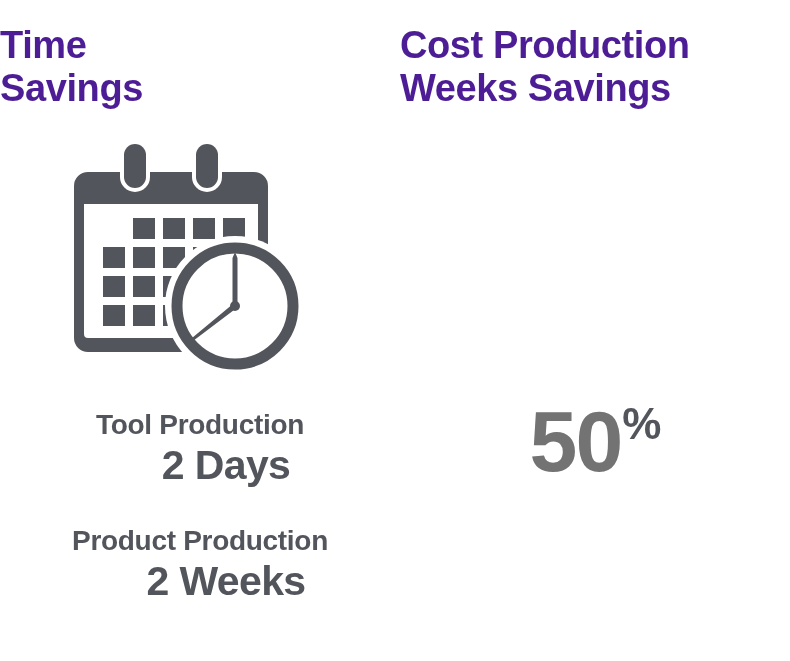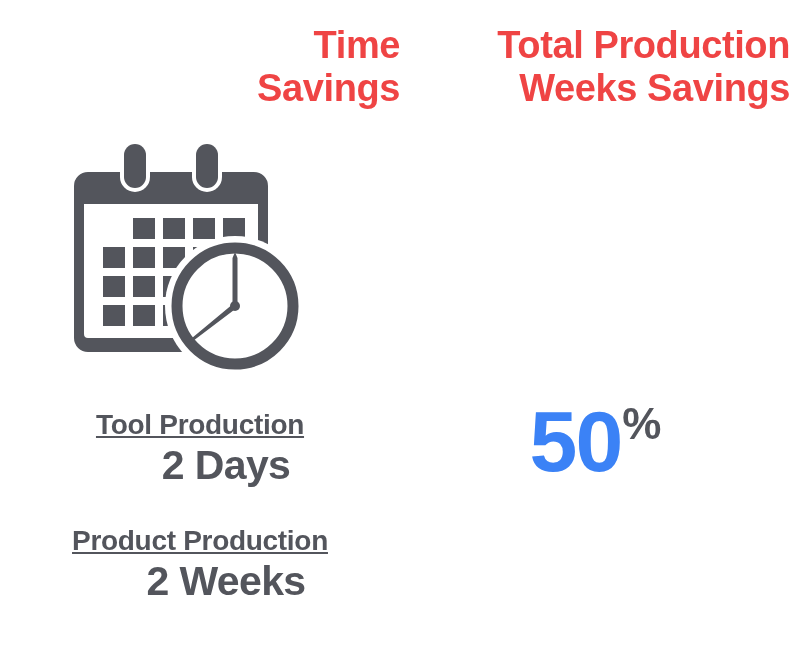--- a/index.html
+++ b/index.html
@@ -30,24 +30,24 @@
     height: 661px;
   }
   .panel-time { left: 0;   width: 400px; }
   .panel-cost { left: 400px; width: 390px; }
 
   
   .panel-heading {
     position: absolute;
     left: 0;
     width: 100%;
-    text-align: right;
+    text-align: left;
     font-weight: bold;
     letter-spacing: -0.4px;
-    color: #ef4444;
+    color: #4c1d95;
     line-height: 1.12;
   }
   .panel-time .panel-heading {
     top: 24px;
     font-size: 38px;
   }
   .panel-cost .panel-heading {
     top: 24px;
     font-size: 38px;
   }
@@ -75,21 +75,20 @@
   .metric-1 { top: 408px; }
   .metric-2 { top: 524px; }
 
   .metric-label {
     display: block;
     font-size: 28px;
     font-weight: bold;
     letter-spacing: -0.3px;
     line-height: 1.18;
     color: #53555c;
-    text-decoration: underline;
   }
   .metric-value {
     display: block;
     font-size: 41px;
     font-weight: bold;
     letter-spacing: -0.6px;
     line-height: 1.18;
     color: #53555c;
     padding-left: 52px;
   }
@@ -101,21 +100,21 @@
     top: 398px;
     width: 100%;
     text-align: center;
   }
   .bignum {
     display: inline-block;
     font-size: 86px;
     font-weight: bold;
     letter-spacing: -2px;
     line-height: 1;
-    color: #3b82f6;
+    color: #737373;
     vertical-align: baseline;
   }
   .bignum-unit {
     display: inline-block;
     font-size: 44px;
     font-weight: bold;
     line-height: 1;
     color: #53555c;
     vertical-align: top;
     position: relative;
@@ -211,21 +210,21 @@
     <div class="metric metric-2">
       <span class="metric-label">Product Production</span>
       <span class="metric-value">2 Weeks</span>
     </div>
 
   </div>
 
   <div class="panel panel-cost">
 
     <div class="panel-heading">
-      <span class="hl">Total Production</span>
+      <span class="hl">Cost Production</span>
       <span class="hl">Weeks Savings</span>
     </div>
 
     <div class="bignum-wrap">
       <span class="bignum">50</span><span class="bignum-unit">%</span>
     </div>
 
   </div>
 
 </div>

